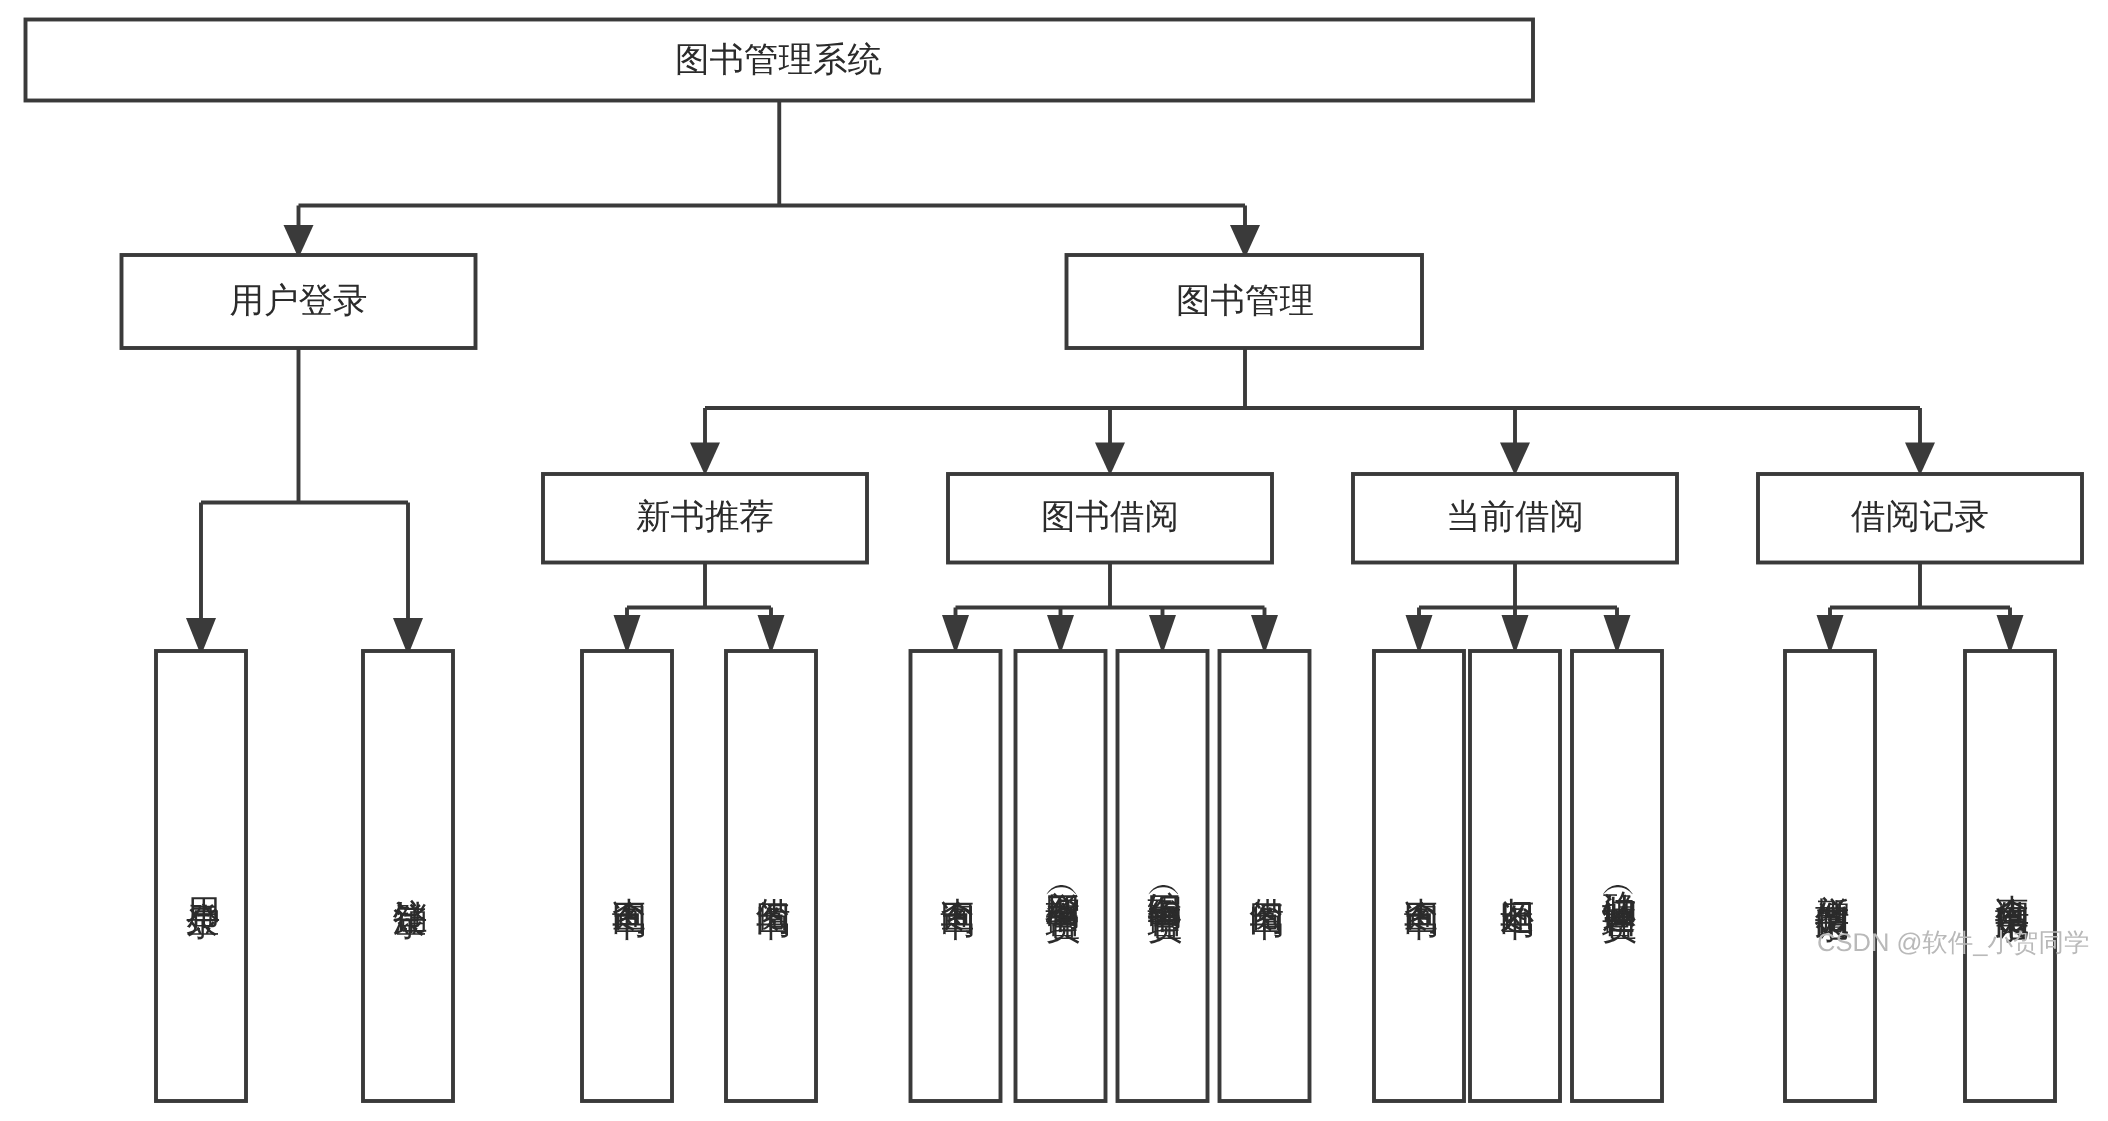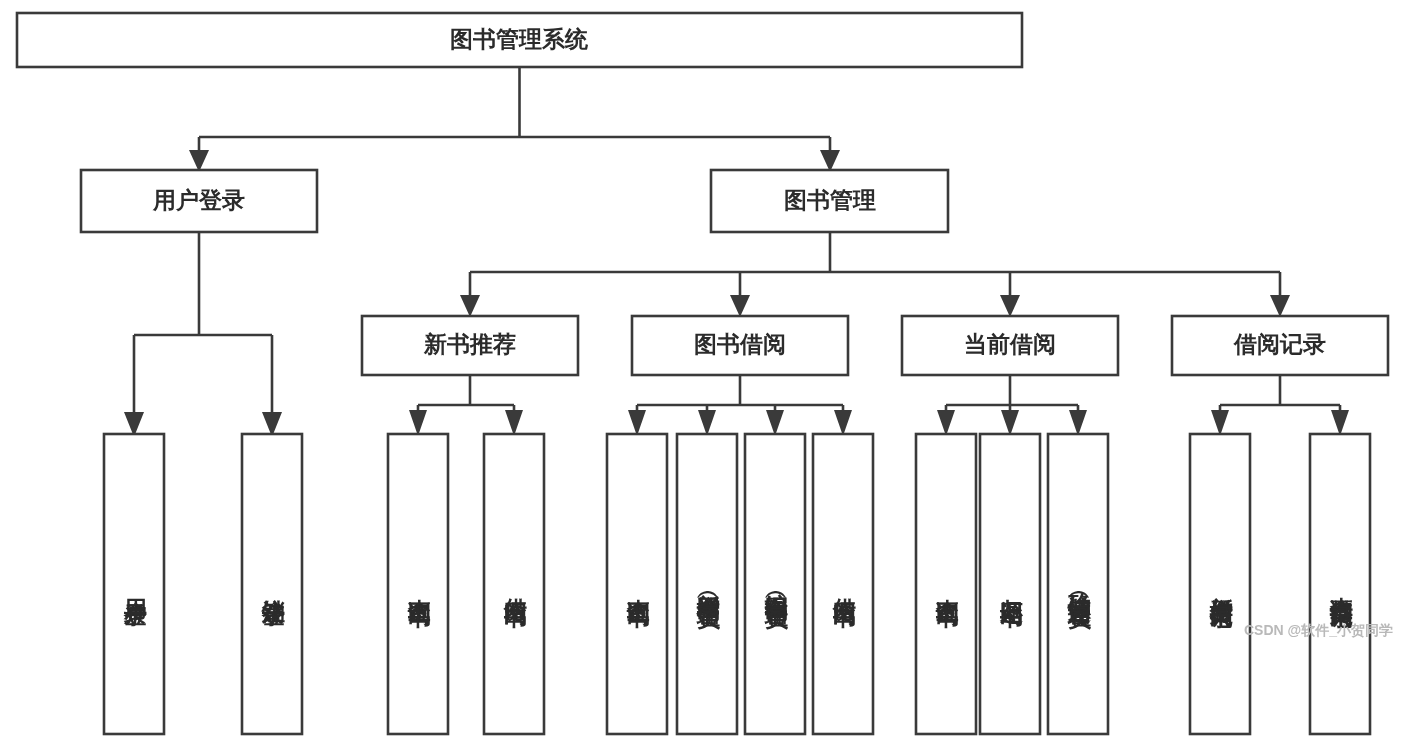--- a/index.html
+++ b/index.html
@@ -11,21 +11,20 @@
     width: 1405px;
     height: 747px;
     font-family: "Liberation Sans", "DejaVu Sans", sans-serif;
     overflow: hidden;
     position: relative;
   }
   #diagram-root {
     position: relative;
     width: 1405px;
     height: 646px;
-    font-weight: bold;
   }
   svg#flow {
     position: absolute;
     top: 0;
     left: 0;
     width: 1405px;
     height: 747px;
     display: block;
   }
   .node-box {
@@ -55,21 +54,21 @@
   }
   .arrow-head {
     fill: #3a3a3a;
     stroke: none;
   }
   .watermark {
     position: absolute;
     right: 12px;
     bottom: 6px;
     font-family: "Liberation Sans", "DejaVu Sans", sans-serif;
-    font-size: 14px;
+    font-size: 17px;
     color: #b9b9b9;
     white-space: nowrap;
     user-select: none;
   }
 </style>
 </head>
 <body>
 
 <div id="diagram-root">
 

